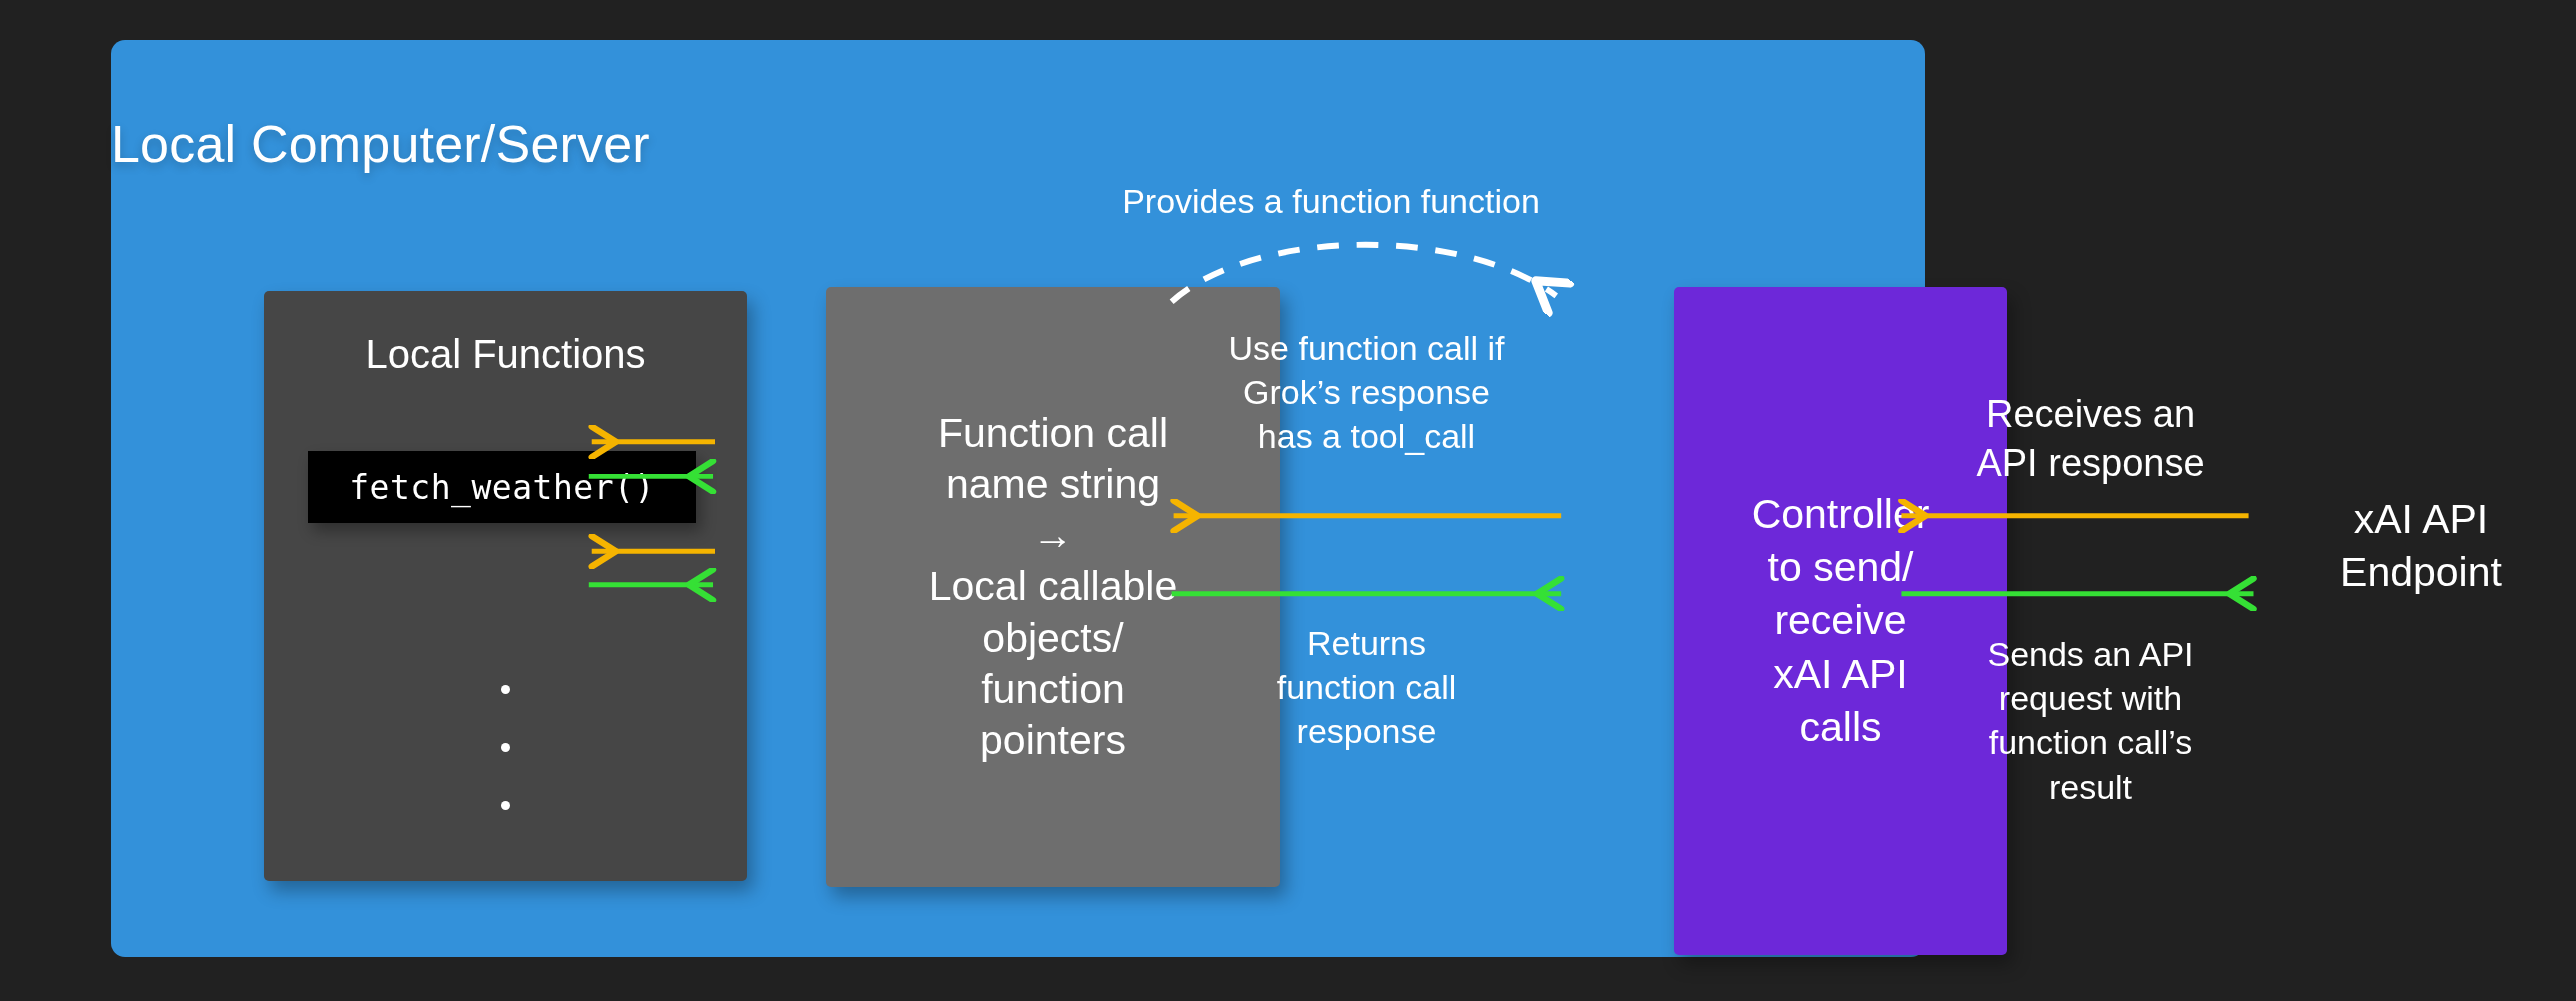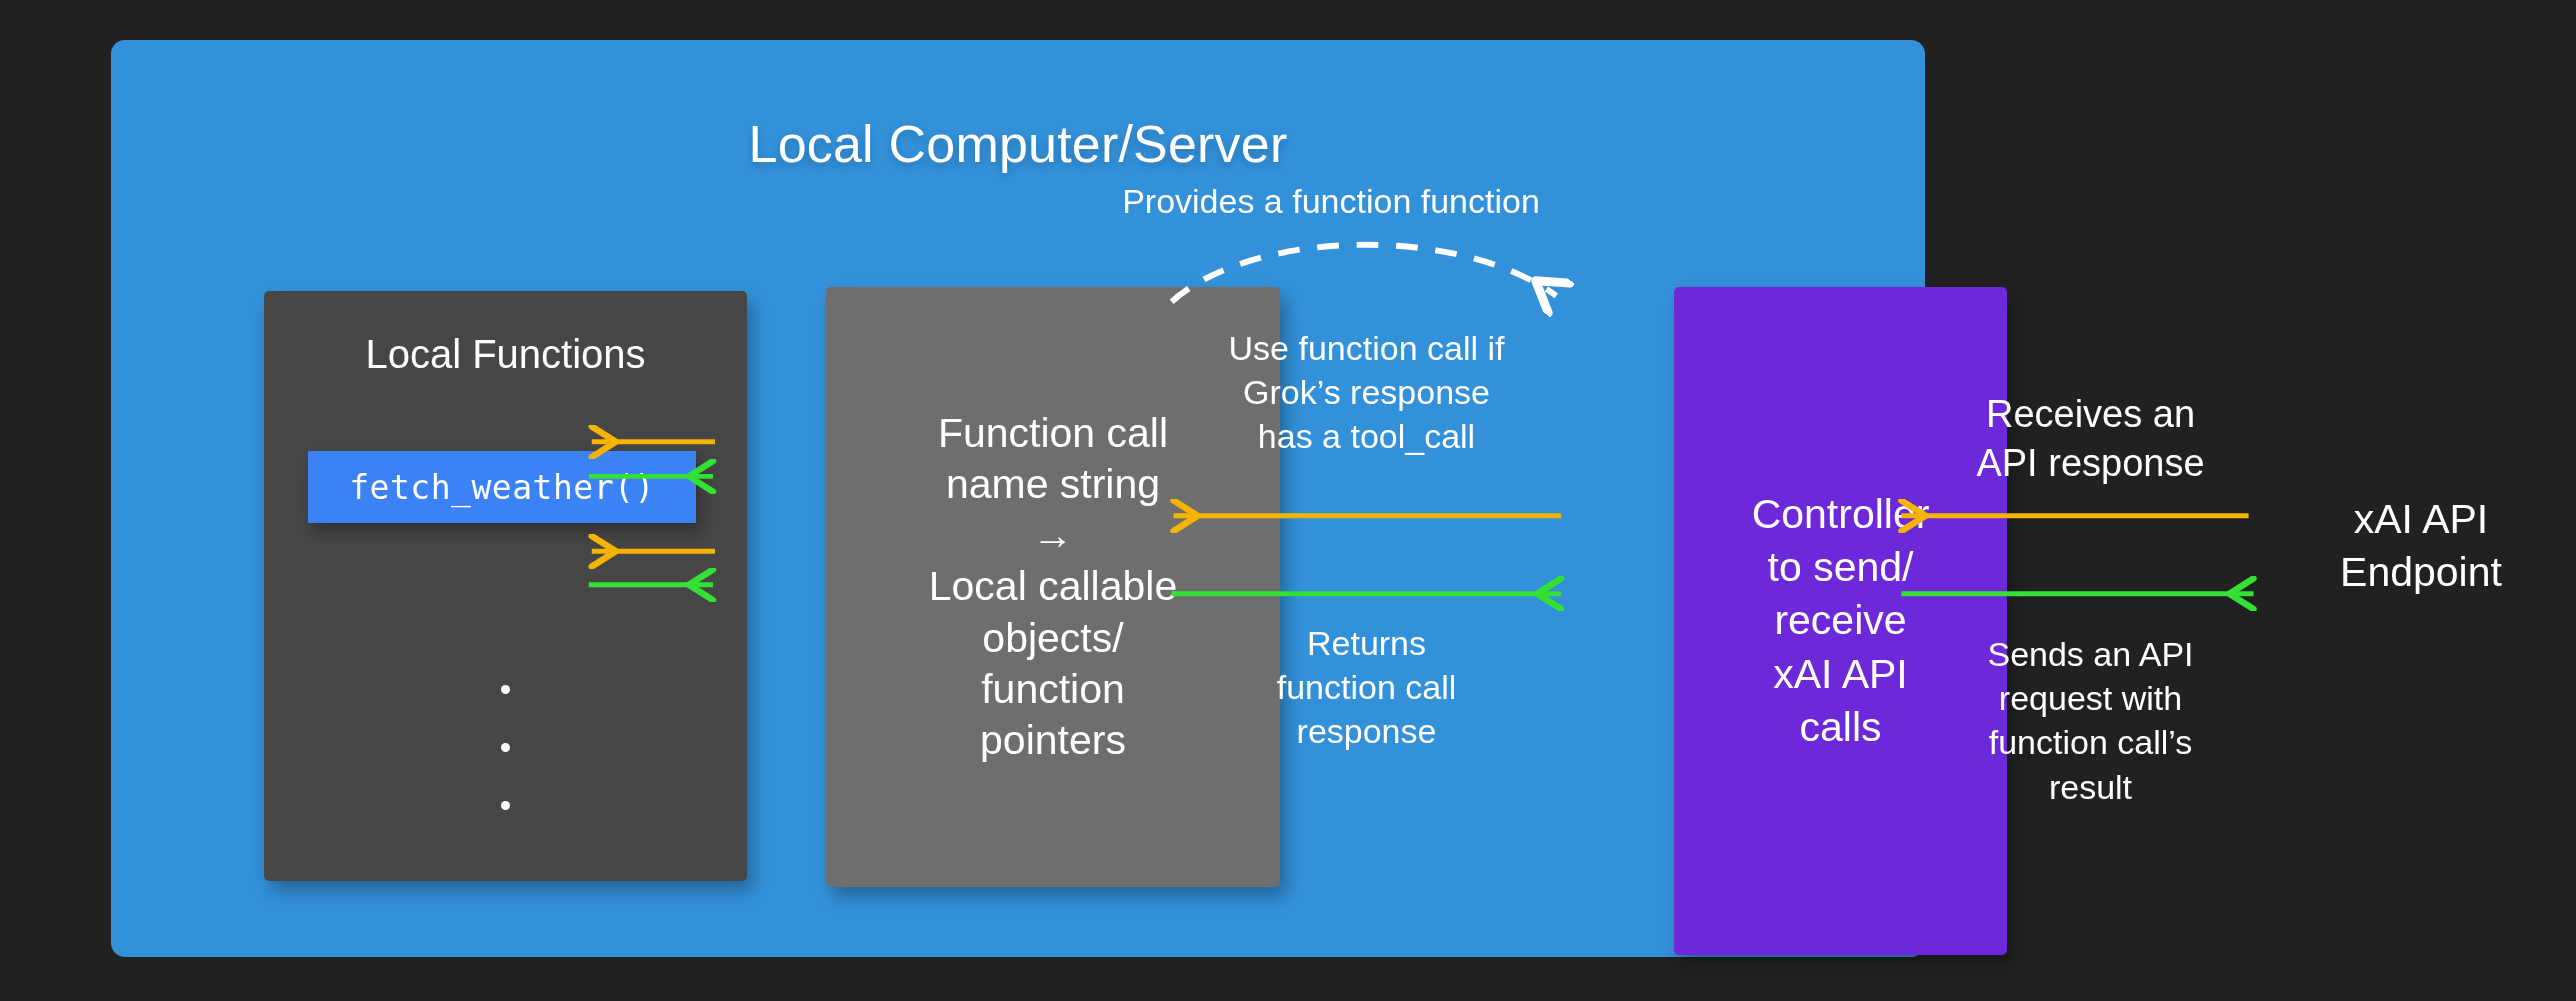--- a/index.html
+++ b/index.html
@@ -25,21 +25,20 @@
     height: 917px;
     background: #3391da;
     border-radius: 14px;
   }
 
   #panel-title {
     position: absolute;
     left: 0;
     top: 74px;
     width: 1814px;
-    text-align: center;
     font-size: 52px;
     letter-spacing: 0.2px;
     color: #ffffff;
     text-shadow: 0 4px 10px rgba(0,0,0,0.22);
   }
 
   
   .node-box {
     position: absolute;
     border-radius: 5px;
@@ -62,21 +61,21 @@
     width: 100%;
     text-align: center;
     font-size: 40px;
     color: #ffffff;
   }
   .fn-chip {
     position: absolute;
     left: 44px;
     width: 388px;
     height: 72px;
-    background: #3b82f6;
+    background: #000000;
     box-shadow: 5px 8px 14px rgba(0,0,0,0.33);
     display: flex;
     align-items: center;
     justify-content: center;
     font-family: "DejaVu Sans Mono", "Liberation Mono", monospace;
     font-size: 33px;
     color: #ffffff;
     letter-spacing: 0.5px;
     box-sizing: border-box;
   }

